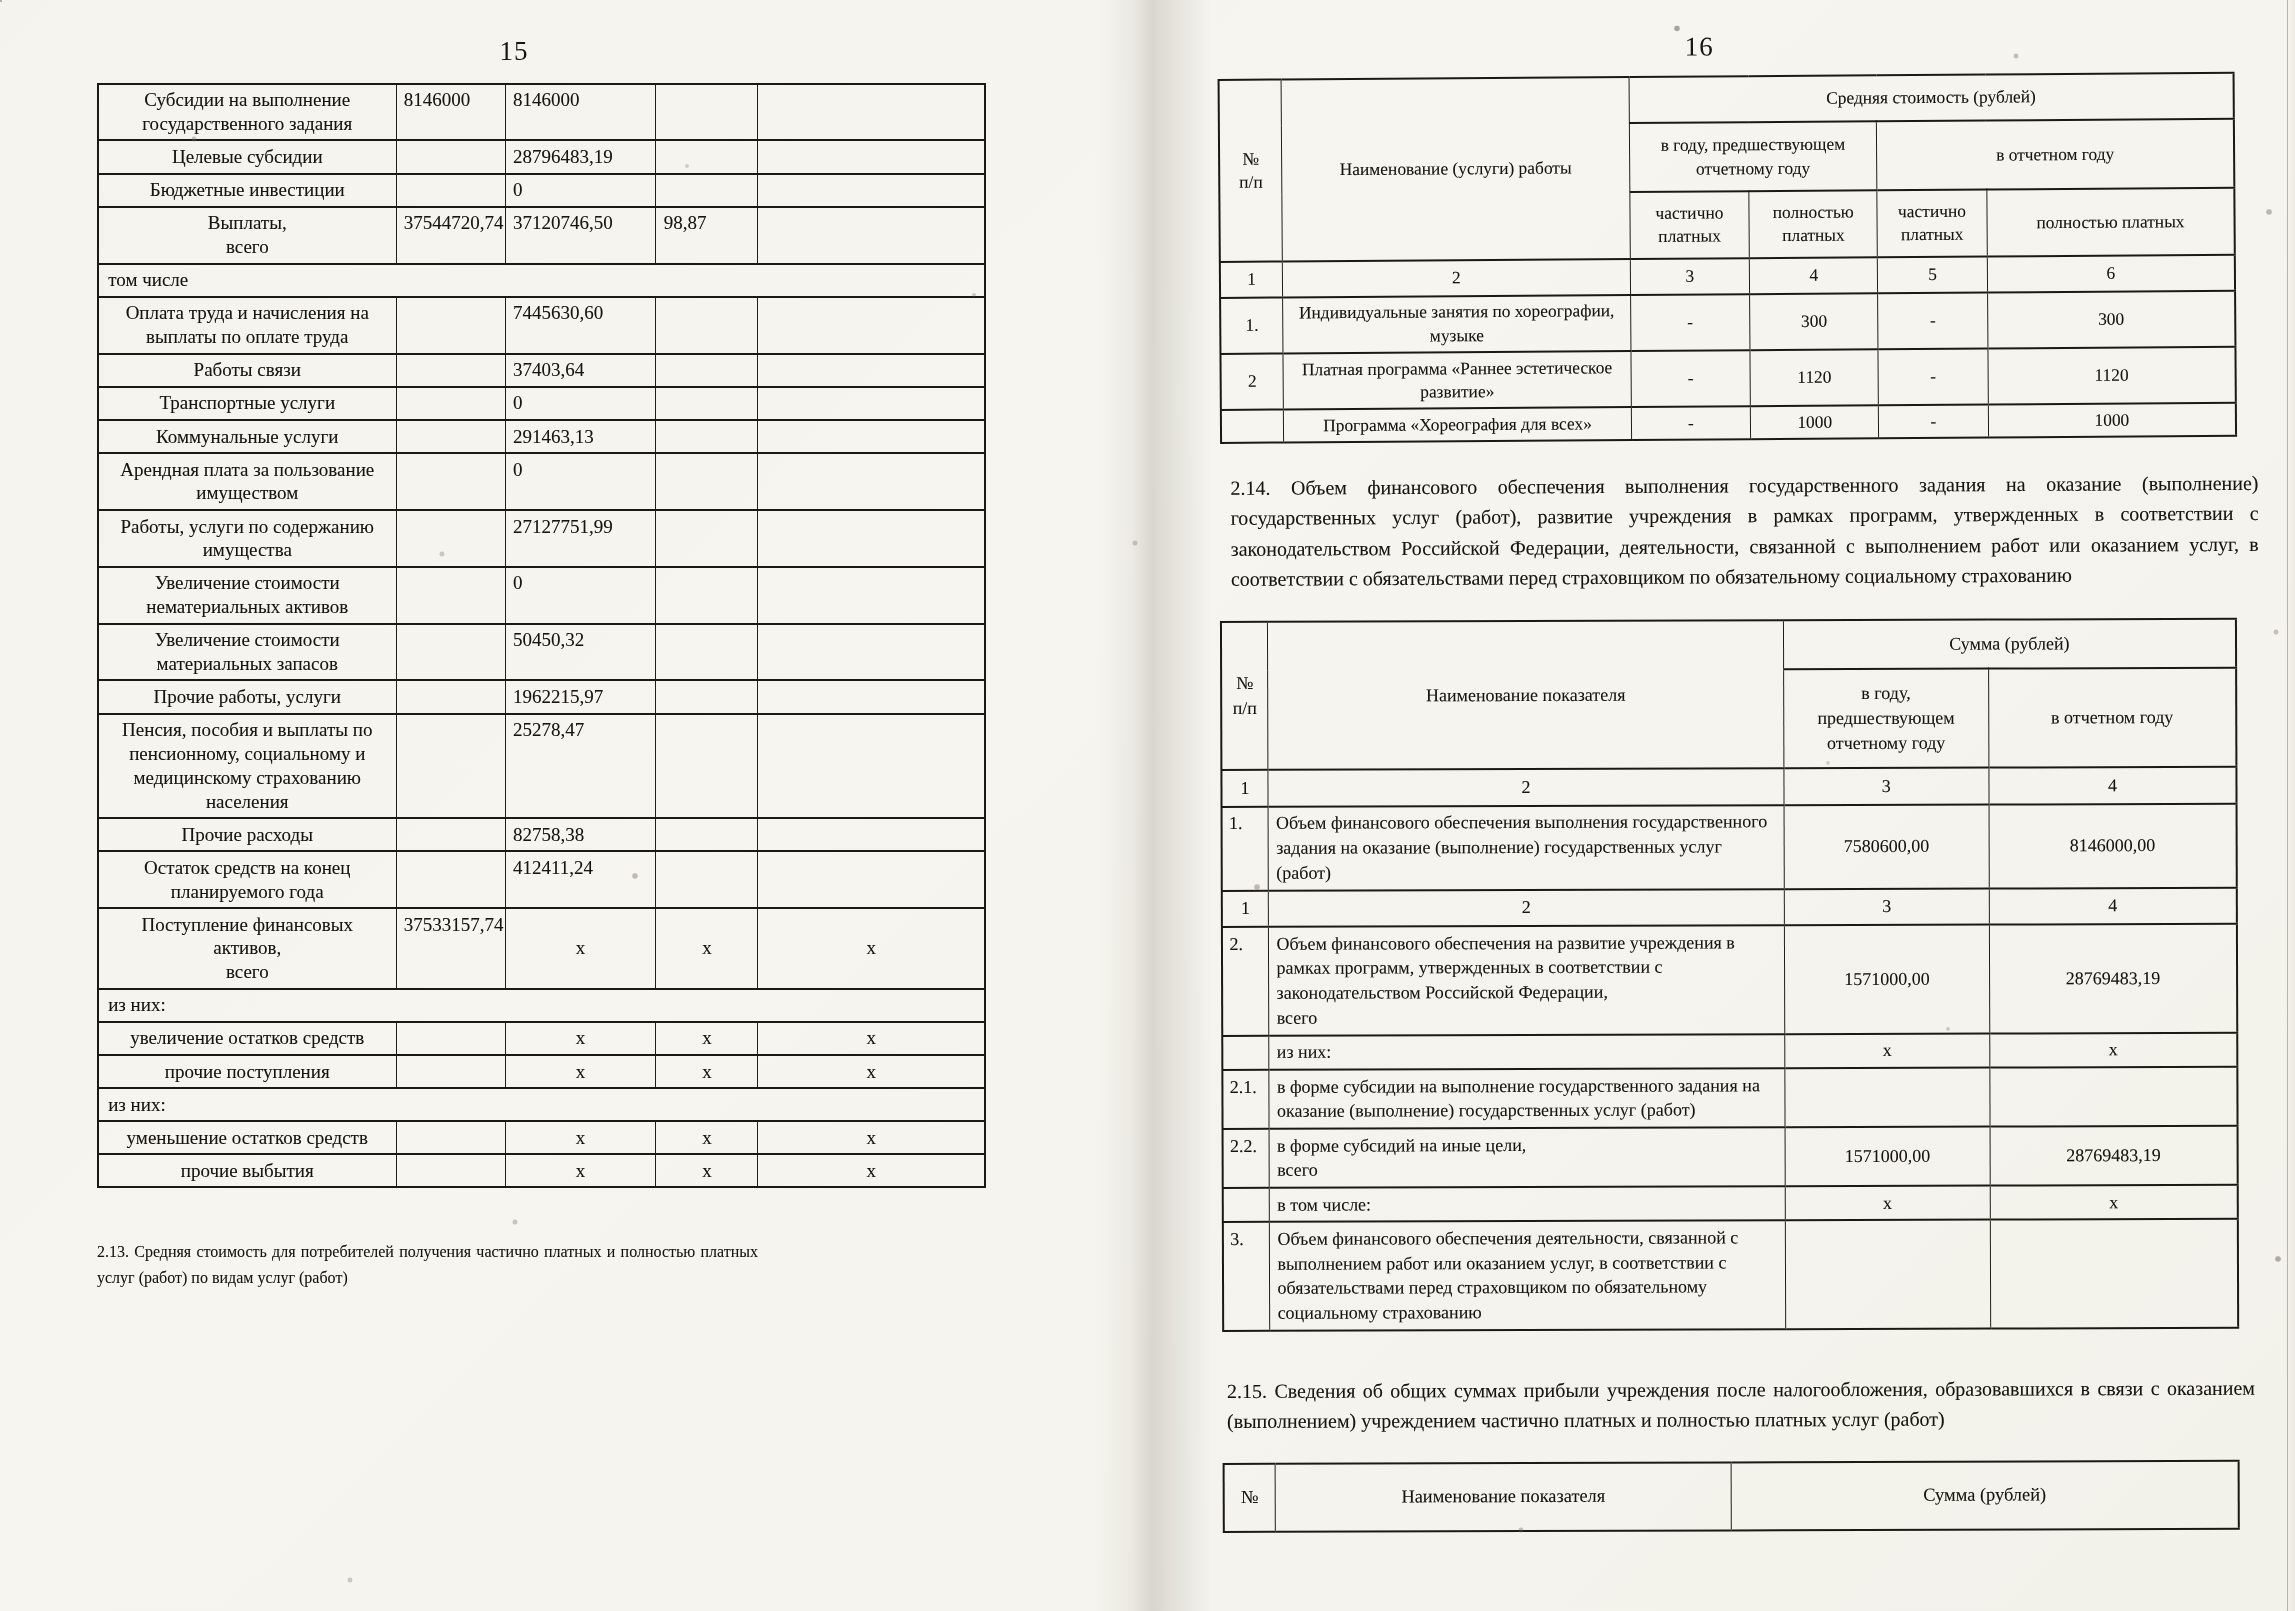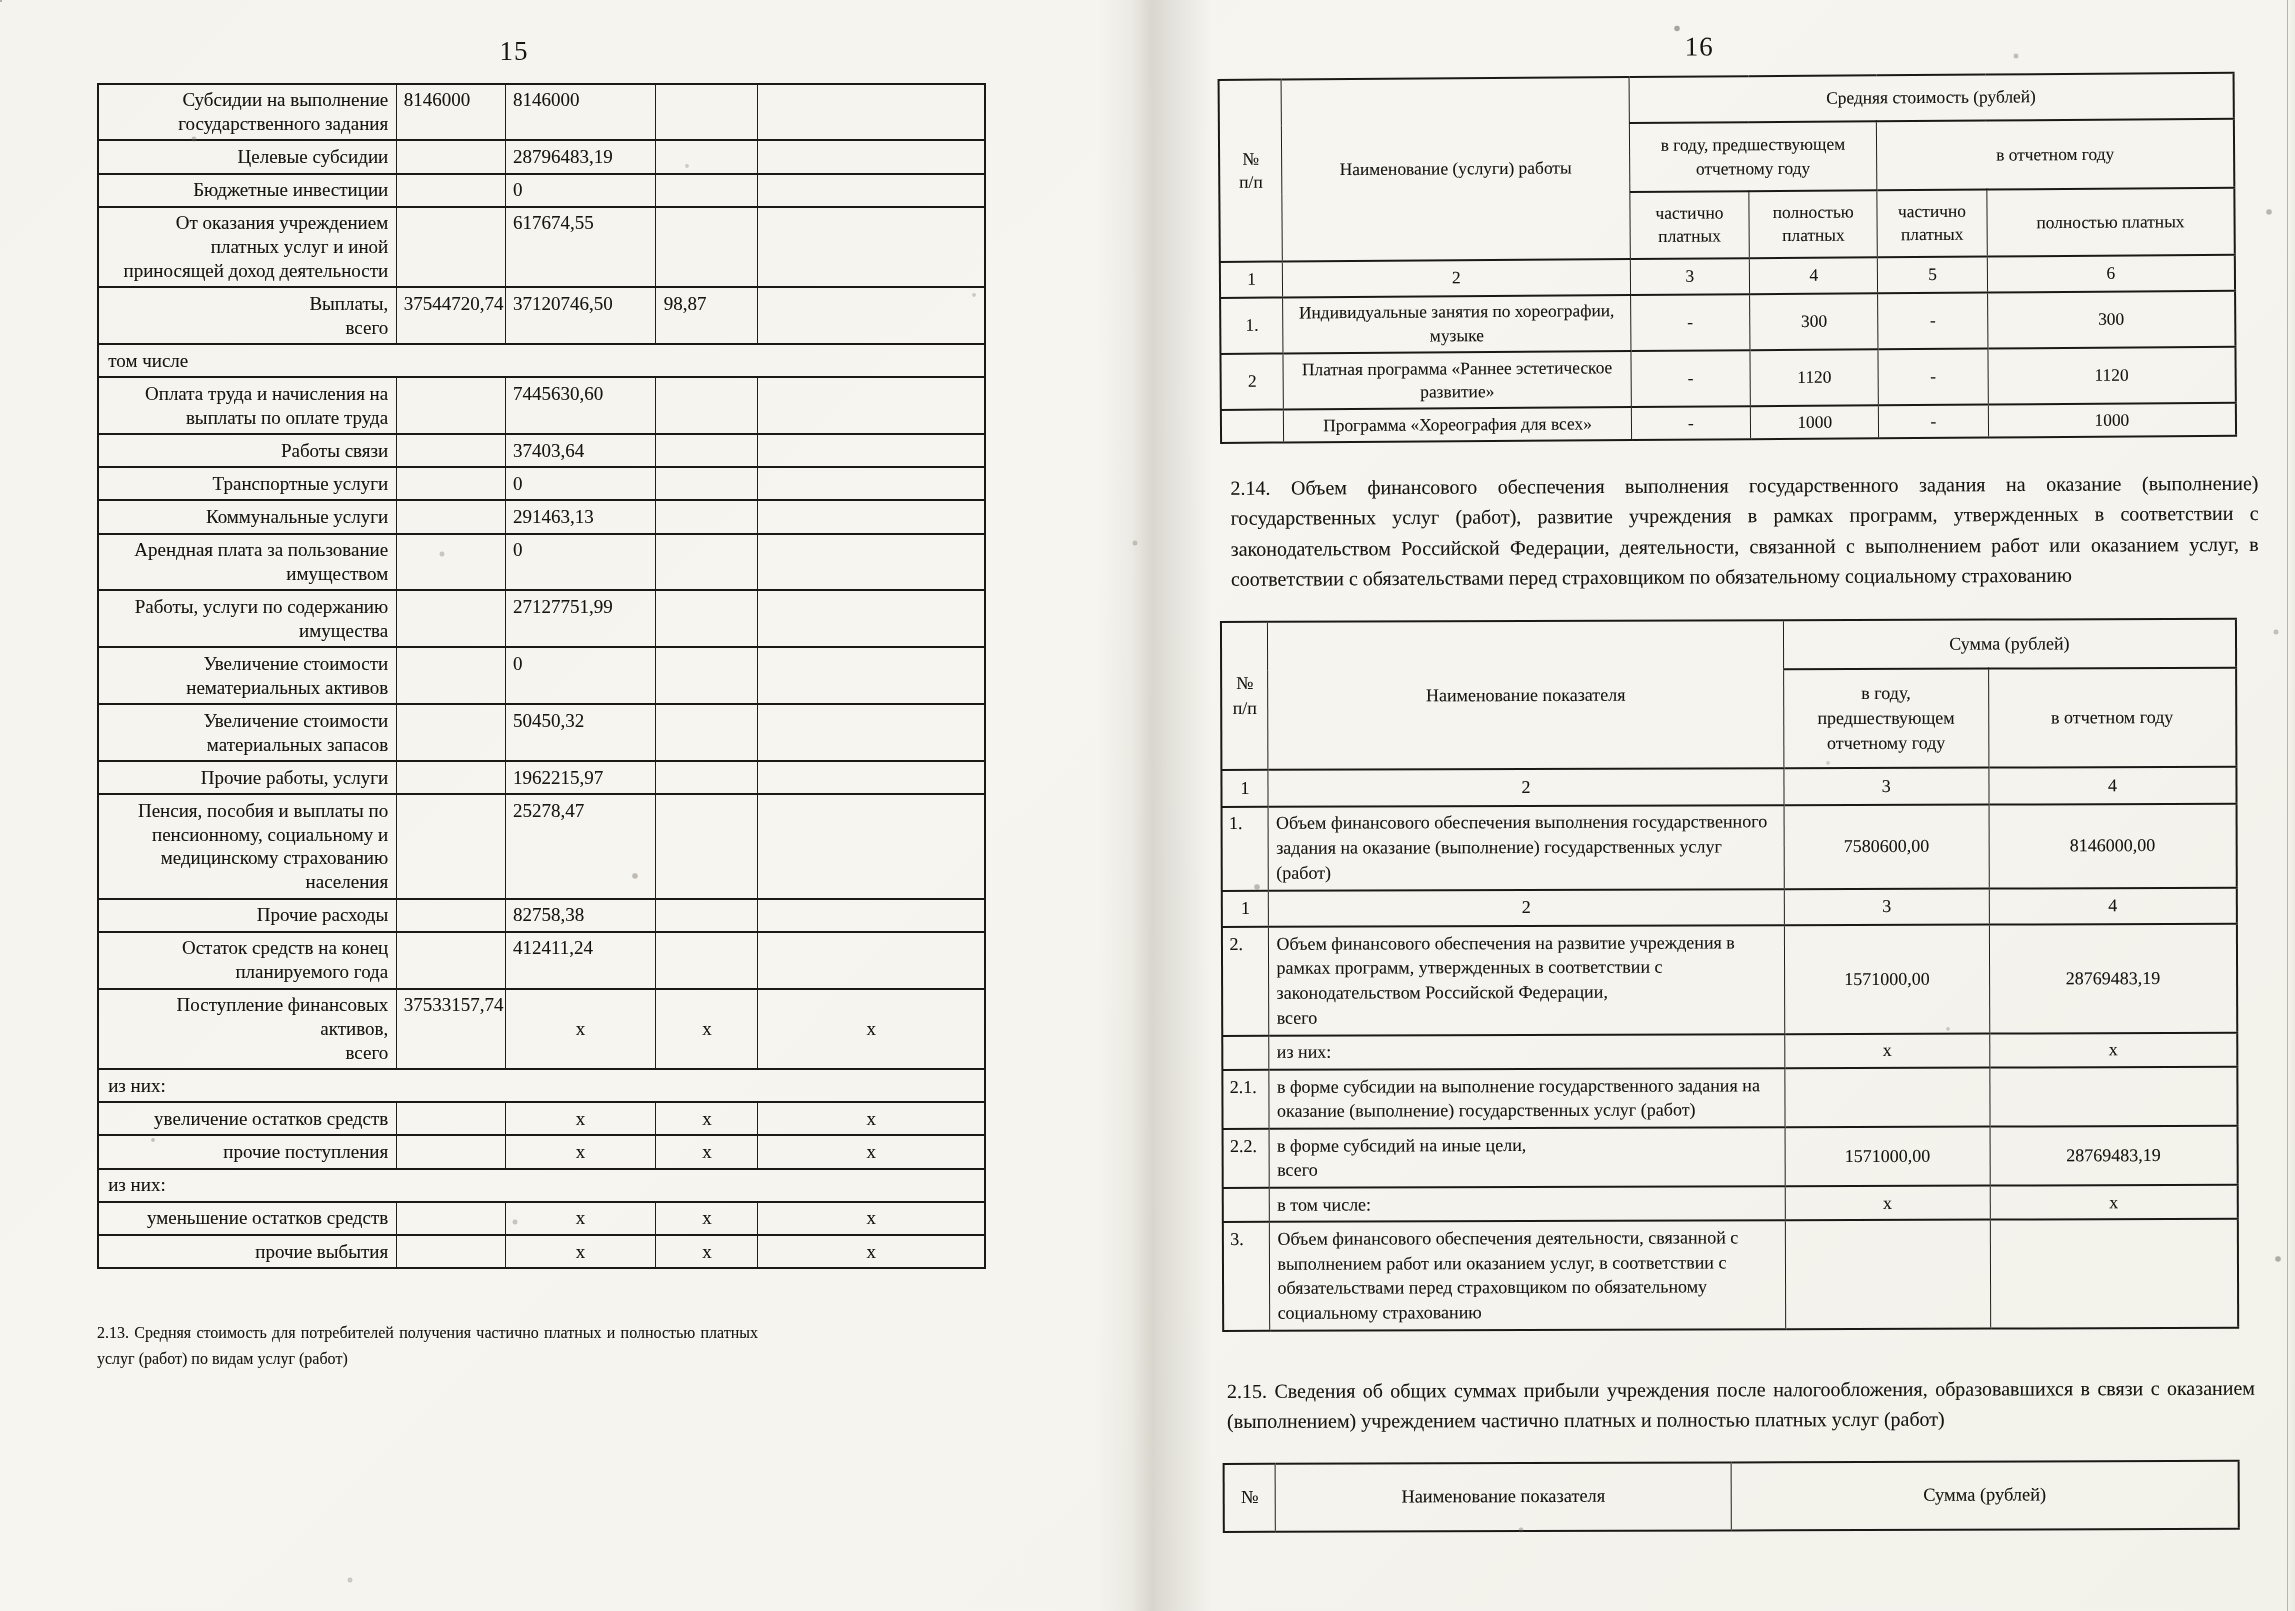--- a/index.html
+++ b/index.html
@@ -53,21 +53,21 @@
     border-left:1.4px solid #211f1a;border-right:1.4px solid #211f1a;
     border-top:2.3px solid #1b1915;border-bottom:2.3px solid #1b1915;
     font-weight:normal;vertical-align:top;
     padding:3.7px 7.3px;overflow:hidden;
     text-shadow:0 0 0.5px rgba(25,22,18,0.30);
   }
   table{border:2.3px solid #1b1915;}
 
   
   #budget-table td{font-size:19px;line-height:1.25;}
-  #budget-table td.lbl{text-align:right;white-space:pre-line;}
+  #budget-table td.lbl{text-align:center;white-space:pre-line;}
   #budget-table td.val{text-align:left;}
   #budget-table td.xc{text-align:center;vertical-align:middle;}
   #budget-table td.span-row{text-align:left;padding-left:9.2px;}
 
   #para-2-13{
     margin-top:51px;width:661px;
     font-size:16px;line-height:1.62;text-align:justify;
     text-shadow:0 0 0.5px rgba(25,22,18,0.3);
   }
 
@@ -136,27 +136,20 @@
             <td class="val"></td>
           </tr>
           <tr>
             <td class="lbl">Бюджетные инвестиции</td>
             <td class="val"></td>
             <td class="val">0</td>
             <td class="val"></td>
             <td class="val"></td>
           </tr>
           <tr>
-            <td class="lbl">От оказания учреждением платных услуг и иной приносящей доход деятельности</td>
-            <td class="val"></td>
-            <td class="val">617674,55</td>
-            <td class="val"></td>
-            <td class="val"></td>
-          </tr>
-          <tr>
             <td class="lbl">Выплаты,
 всего</td>
             <td class="val">37544720,74</td>
             <td class="val">37120746,50</td>
             <td class="val">98,87</td>
             <td class="val"></td>
           </tr>
           <tr>
             <td class="span-row" colspan="5">том числе</td>
           </tr>

